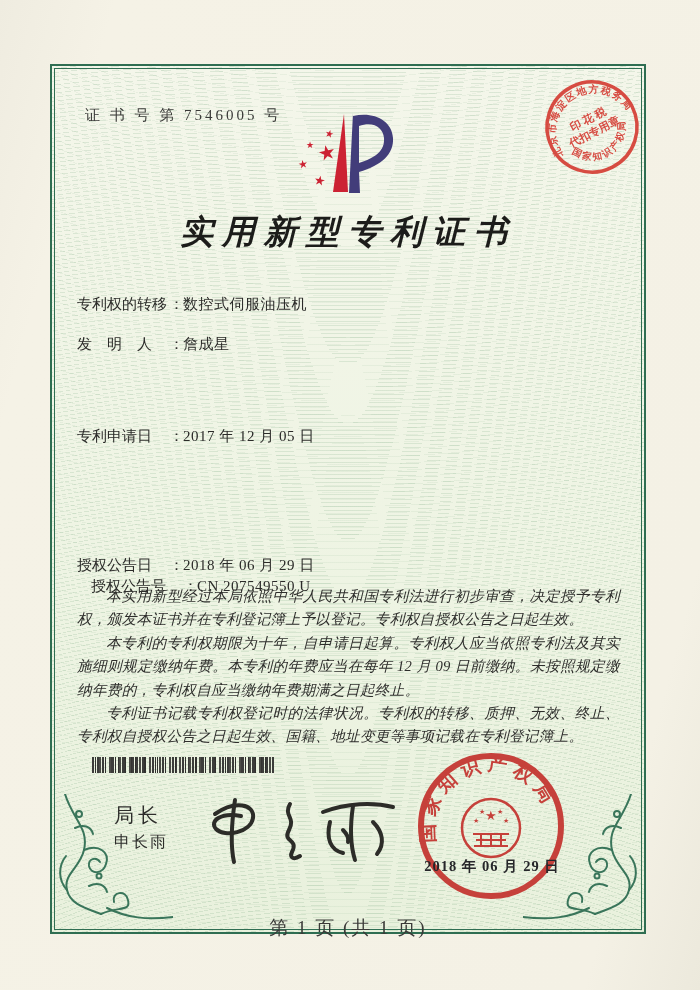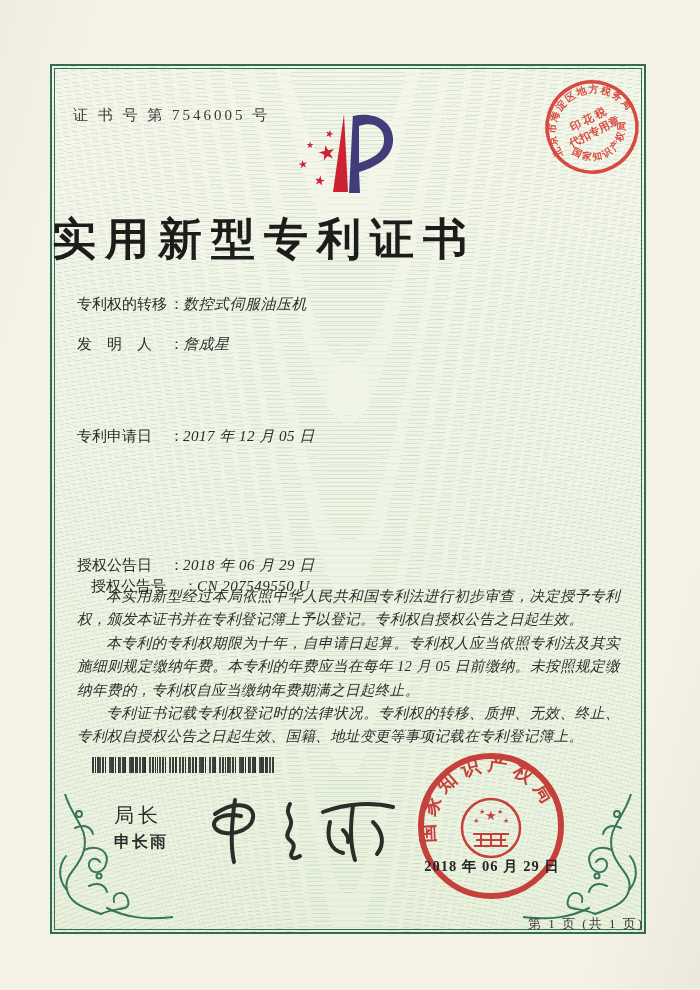--- a/index.html
+++ b/index.html
@@ -13,45 +13,45 @@
     border:2px solid #2f6e52;
     background:
       repeating-radial-gradient(120% 55% at 50% 135%, rgba(92,150,104,0.16) 0 1px, rgba(0,0,0,0) 1px 6px),
       repeating-radial-gradient(150% 80% at 50% -40%, rgba(92,150,104,0.08) 0 1px, rgba(0,0,0,0) 1px 9px),
       linear-gradient(#f4f6ea 0%,#eef4e3 60%,#e9f1dd 100%);
   }
   .certificate::before{
     content:"";position:absolute;inset:2px;border:1px solid #2f6e52;pointer-events:none;
   }
   .abs{position:absolute;}
-  .cert-number{left:21px;top:40px;font-size:15px;letter-spacing:3px;color:#3a3a38;}
-  .title{left:0;top:144px;width:100%;font-size:44px;font-weight:600;
-         letter-spacing:9px;color:#1c1c1a;}
+  .cert-number{left:33px;top:40px;font-size:15px;letter-spacing:3px;color:#3a3a38;}
+  .title{left:0;top:144px;width:100%;text-align:center;font-size:33px;font-weight:600;
+         letter-spacing:9px;color:#1c1c1a;font-style:italic;}
   .field-row{left:25px;width:545px;font-size:15px;line-height:21px;color:#2b2b29;}
   .field-label{display:inline-block;width:92px;vertical-align:top;}
   .field-colon{display:inline-block;width:14px;vertical-align:top;}
-  .field-value{display:inline-block;width:430px;vertical-align:top;letter-spacing:0.5px;font-style:italic;}
+  .field-value{display:inline-block;width:430px;vertical-align:top;letter-spacing:0.5px;}
   .row-authgrant .field-value{width:190px;}
   .inline-group{display:inline-block;vertical-align:top;}
   .paragraphs{left:25px;top:519px;width:543px;font-size:14.6px;line-height:23.4px;
       text-align:justify;font-style:italic;color:#2e2e2c;letter-spacing:0.3px;}
   .paragraphs p{margin:0;text-indent:2em;}
   .barcode{left:40px;top:691px;width:182px;height:16px;
     background:
       repeating-linear-gradient(90deg,#3c3c3a 0 2px,rgba(0,0,0,0) 2px 3px,#2f2f2d 3px 4px,rgba(0,0,0,0) 4px 7px,#4a4a46 7px 9px,rgba(0,0,0,0) 9px 10px),
       repeating-linear-gradient(90deg,#333331 0 1px,rgba(0,0,0,0) 1px 5px,#3c3c3a 5px 7px,rgba(0,0,0,0) 7px 13px);
   }
   .sig-title{left:62px;top:736px;font-size:20px;letter-spacing:4px;color:#2d2d2b;}
-  .sig-name{left:62px;top:766px;font-size:16px;letter-spacing:2px;color:#2d2d2b;font-weight:bold;}
+  .sig-name{left:62px;top:766px;font-size:16px;letter-spacing:2px;color:#2d2d2b;}
   .sig-svg{left:145px;top:724px;}
   .seal-svg{left:363px;top:684px;opacity:0.93;}
   .seal-date{left:355px;top:791px;width:170px;text-align:center;font-size:14.5px;
       letter-spacing:1px;color:#26262a;font-weight:600;}
   .stamp-wrap{left:490px;top:11px;width:100px;height:100px;transform:rotate(-27deg);opacity:0.88;}
-  .footer{left:0;top:849px;width:100%;text-align:right;font-size:13px;letter-spacing:2px;color:#3a3a38;}
+  .footer{left:0;top:849px;width:100%;text-align:center;font-size:19px;letter-spacing:2px;color:#3a3a38;}
   .ornament-left{left:3px;top:728px;}
   .ornament-right{right:3px;top:728px;transform:scaleX(-1);}
   .logo-svg{left:238px;top:42px;}
 </style>
 </head>
 <body>
 
 <div class="certificate">
 
   <div class="abs cert-number">证 书 号 第 7546005 号</div>
@@ -79,21 +79,21 @@
   </div>
   <div class="abs field-row" style="top:360px">
     <span class="field-label">专利申请日</span><span class="field-colon">：</span><span class="field-value">2017 年 12 月 05 日</span>
   </div>
   <div class="abs field-row row-authgrant" style="top:489px">
     <span class="inline-group"><span class="field-label">授权公告日</span><span class="field-colon">：</span><span class="field-value">2018 年 06 月 29 日</span></span><span class="inline-group" style="margin-left:14px"><span class="field-label">授权公告号</span><span class="field-colon">：</span><span class="field-value">CN 207549550 U</span></span>
   </div>
 
   <div class="abs paragraphs">
     <p>本实用新型经过本局依照中华人民共和国专利法进行初步审查，决定授予专利权，颁发本证书并在专利登记簿上予以登记。专利权自授权公告之日起生效。</p>
-    <p>本专利的专利权期限为十年，自申请日起算。专利权人应当依照专利法及其实施细则规定缴纳年费。本专利的年费应当在每年 12 月 05 日前缴纳。未按照规定缴纳年费的，专利权自应当缴纳年费期满之日起终止。</p>
+    <p>本专利的专利权期限为十年，自申请日起算。专利权人应当依照专利法及其实施细则规定缴纳年费。本专利的年费应当在每年 12 月 09 日前缴纳。未按照规定缴纳年费的，专利权自应当缴纳年费期满之日起终止。</p>
     <p>专利证书记载专利权登记时的法律状况。专利权的转移、质押、无效、终止、专利权自授权公告之日起生效、国籍、地址变更等事项记载在专利登记簿上。</p>
   </div>
 
   <div class="abs barcode"></div>
 
   <div class="abs sig-title">局长</div>
   <div class="abs sig-name">申长雨</div>
   <svg class="abs sig-svg" width="210" height="80" viewBox="0 0 210 80">
     <g fill="none" stroke="#2c2c28" stroke-width="4" stroke-linecap="round" stroke-linejoin="round">
       <path d="M38,10 C35,30 33,54 37,72"></path>

